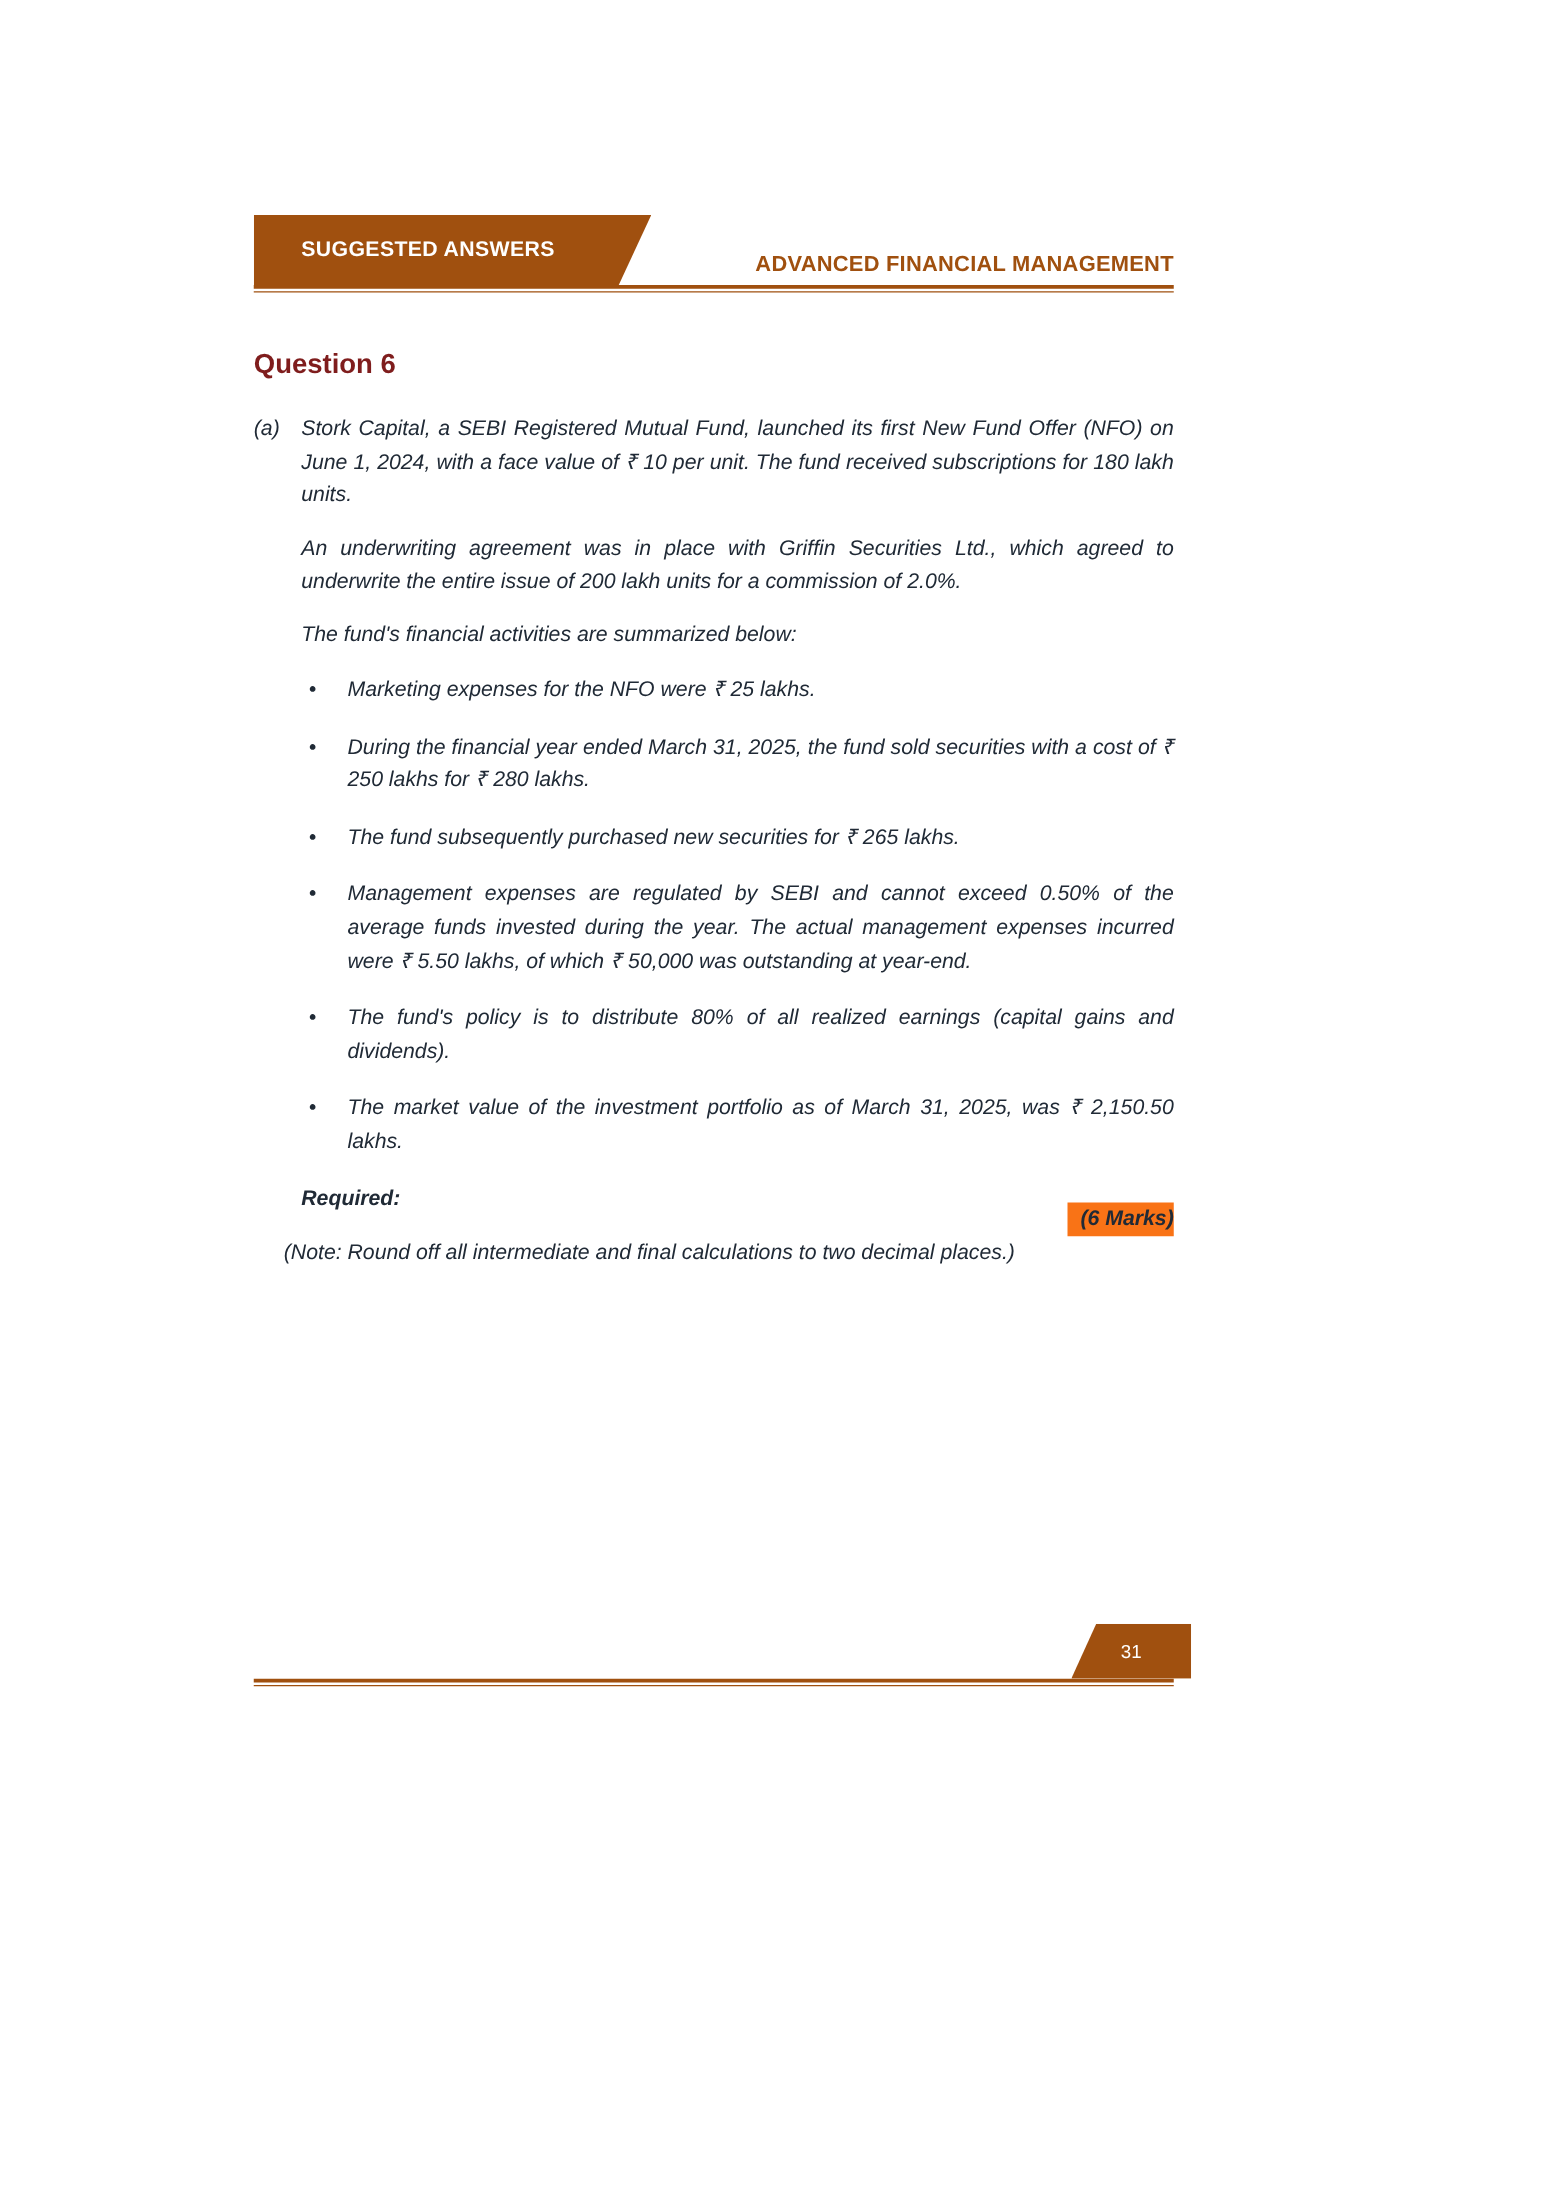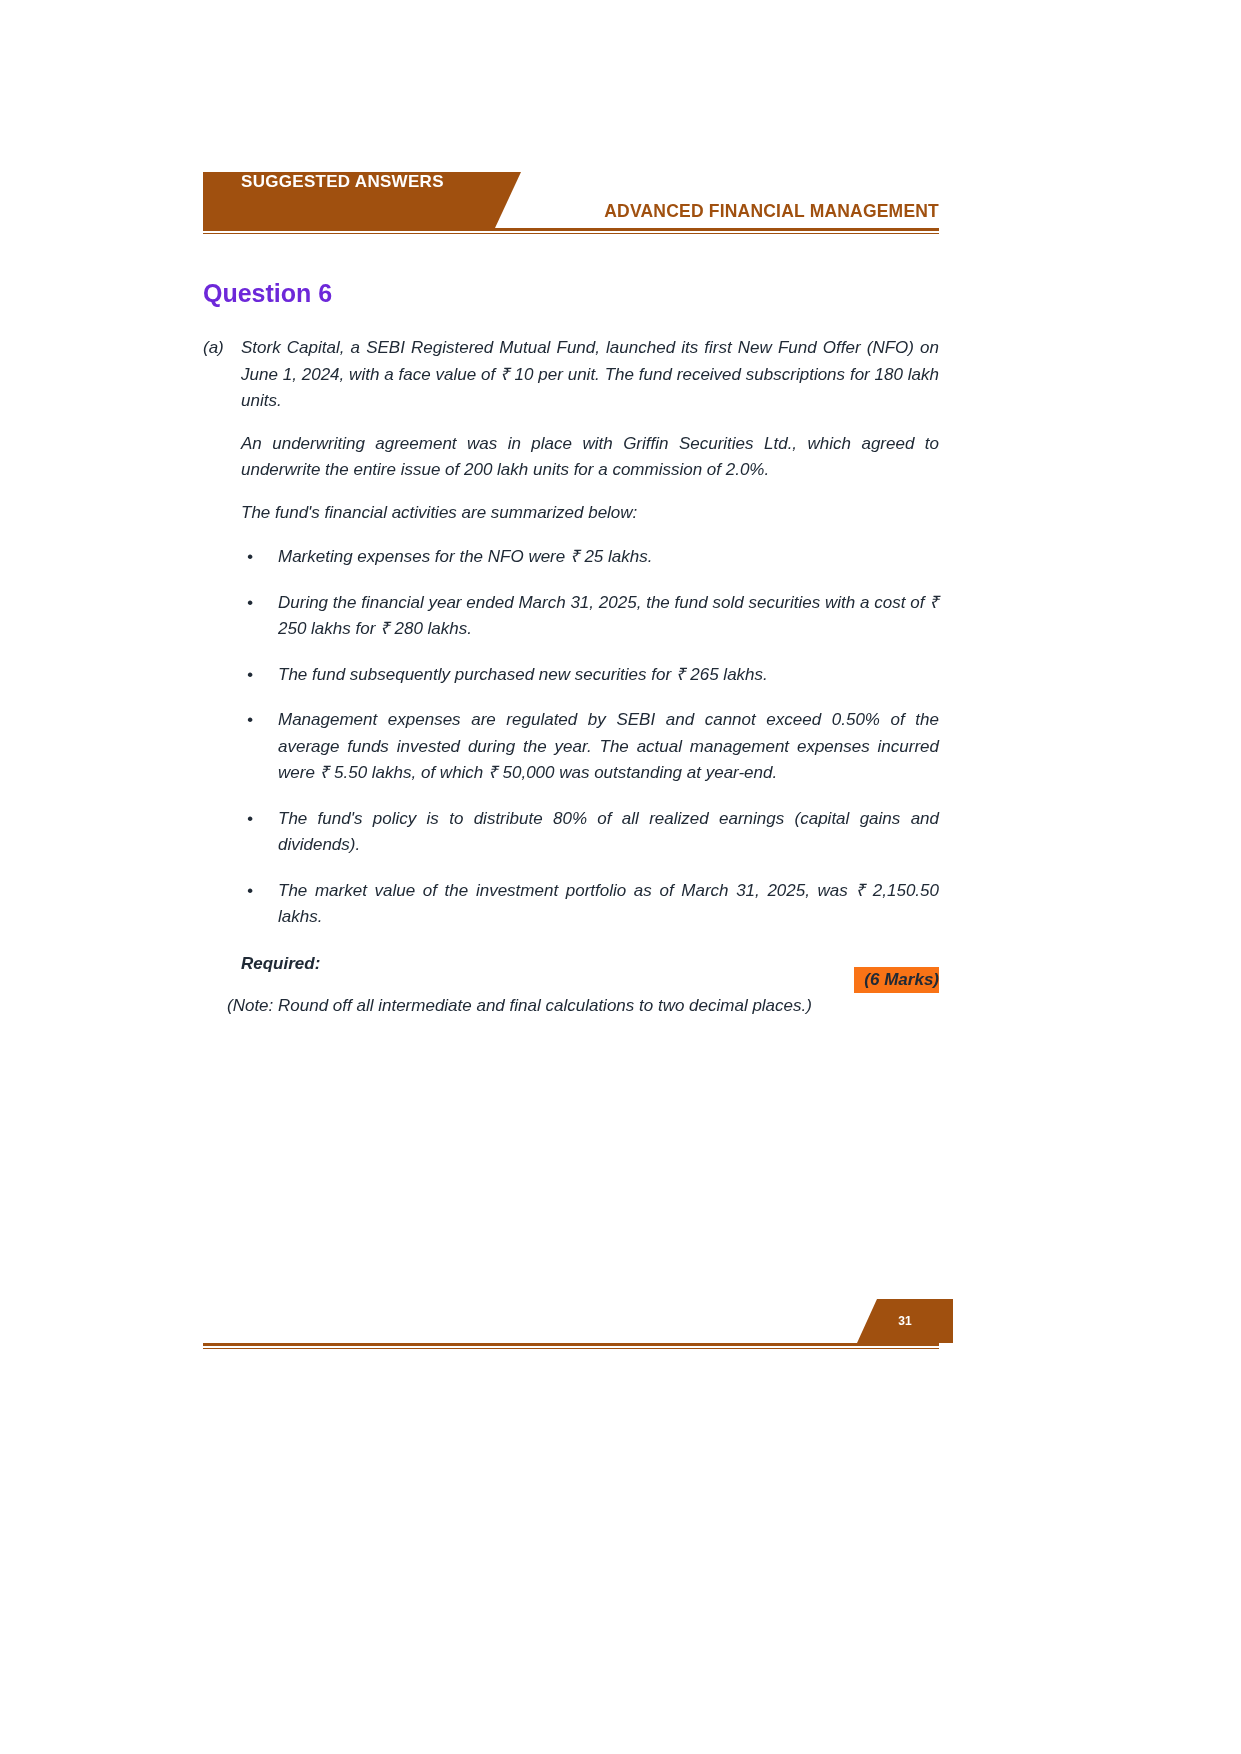--- a/index.html
+++ b/index.html
@@ -21,37 +21,37 @@
   
   .header-row {
     display: flex;
     justify-content: space-between;
     align-items: flex-end;
   }
   .banner {
     background: #a0500f;
     width: 318px; height: 56px;
     clip-path: polygon(0 0, 100% 0, calc(100% - 26px) 100%, 0 100%);
-    display: flex; align-items: flex-start;
+    display: flex; align-items: center;
     padding-left: 38px;
   }
   .banner-label {
     color: #ffffff; font-weight: bold; font-size: 17px; letter-spacing: 0.3px;
   }
   .header-title {
     color: #a0500f; font-weight: bold; font-size: 17.5px;
     padding-bottom: 6px; letter-spacing: 0.2px; white-space: nowrap;
   }
   .rule .thick { height: 3px; background: #a0500f; }
   .rule .thin  { height: 1px; background: #a0500f; margin-top: 2px; }
 
   
   .body-text { margin-top: 40px; font-size: 17px; line-height: 1.56; }
   .question-heading {
-    font-size: 25px; font-weight: bold; color: #6d28d9;
+    font-size: 22px; font-weight: bold; color: #7f1d1d;
     margin-bottom: 22px;
   }
   .part { display: flex; margin-bottom: 16px; font-style: italic; }
   .part-label { width: 38px; flex: none; }
   .part-text { flex: 1; text-align: justify; }
   .para {
     font-style: italic; text-align: justify;
     margin: 0 0 16px 38px;
   }
   ul.bullets { list-style: none; margin: 18px 0 18px 38px; }
@@ -86,21 +86,21 @@
     left: 203px; top: 1299px;
     width: 736px;
   }
   .page-tab {
     margin-left: auto; margin-right: -14px;
     background: #a0500f;
     width: 96px; height: 44px;
     clip-path: polygon(20px 0, 100% 0, 100% 100%, 0 100%);
     display: flex; align-items: center; justify-content: center;
   }
-  .page-tab span { color: #ffffff; font-weight: bold; font-size: 12px; }
+  .page-tab span { color: #ffffff; font-weight: normal; font-size: 15px; }
 </style>
 </head>
 <body>
 
 <div class="page">
 
   <div class="content">
 
     <div class="header-row">
       <div class="banner">

